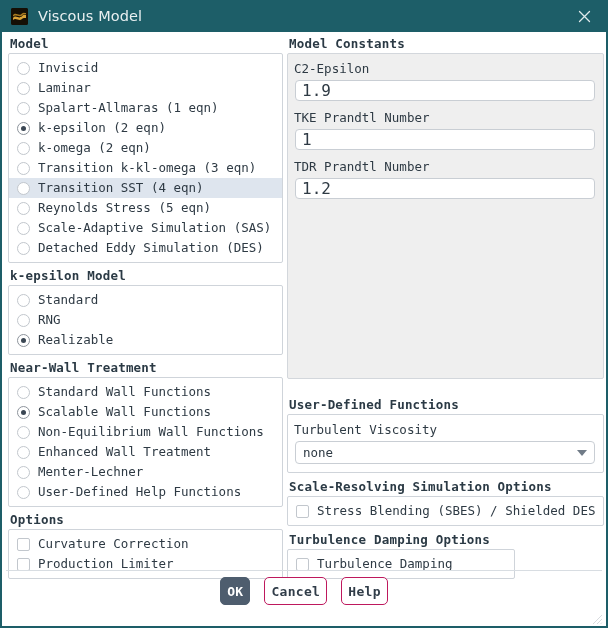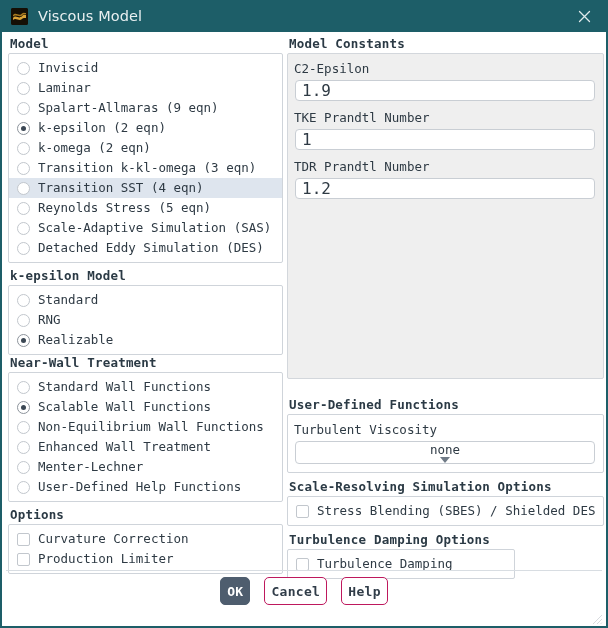--- a/index.html
+++ b/index.html
@@ -158,21 +158,20 @@
     border-radius: 4px;
     background: #ffffff;
     display: flex;
     align-items: center;
     justify-content: space-between;
     padding: 0 7px;
     font-family: "DejaVu Sans Mono", "Liberation Mono", monospace;
     font-size: 12.5px;
     color: #2e3a44;
     cursor: pointer;
-    flex-direction: column;
   }
   .caret {
     width: 0; height: 0;
     border-left: 5px solid transparent;
     border-right: 5px solid transparent;
     border-top: 6px solid #707b87;
     flex: 0 0 auto;
   }
 
   
@@ -253,21 +252,21 @@
             <div class="opt">
               <span class="radio"></span>
               <span class="opt-label">Inviscid</span>
             </div>
             <div class="opt">
               <span class="radio"></span>
               <span class="opt-label">Laminar</span>
             </div>
             <div class="opt">
               <span class="radio"></span>
-              <span class="opt-label">Spalart-Allmaras (9 eqn)</span>
+              <span class="opt-label">Spalart-Allmaras (1 eqn)</span>
             </div>
             <div class="opt">
               <span class="radio on"></span>
               <span class="opt-label">k-epsilon (2 eqn)</span>
             </div>
             <div class="opt">
               <span class="radio"></span>
               <span class="opt-label">k-omega (2 eqn)</span>
             </div>
             <div class="opt">
@@ -304,21 +303,21 @@
               <span class="radio"></span>
               <span class="opt-label">RNG</span>
             </div>
             <div class="opt">
               <span class="radio on"></span>
               <span class="opt-label">Realizable</span>
             </div>
           </div>
       </div>
 
-      <div style="">
+      <div style="margin-top:5px;">
         <div class="grp-title">Near-Wall Treatment</div>
         <div class="grp-box" id="nearwall-box">
             <div class="opt">
               <span class="radio"></span>
               <span class="opt-label">Standard Wall Functions</span>
             </div>
             <div class="opt">
               <span class="radio on"></span>
               <span class="opt-label">Scalable Wall Functions</span>
             </div>

